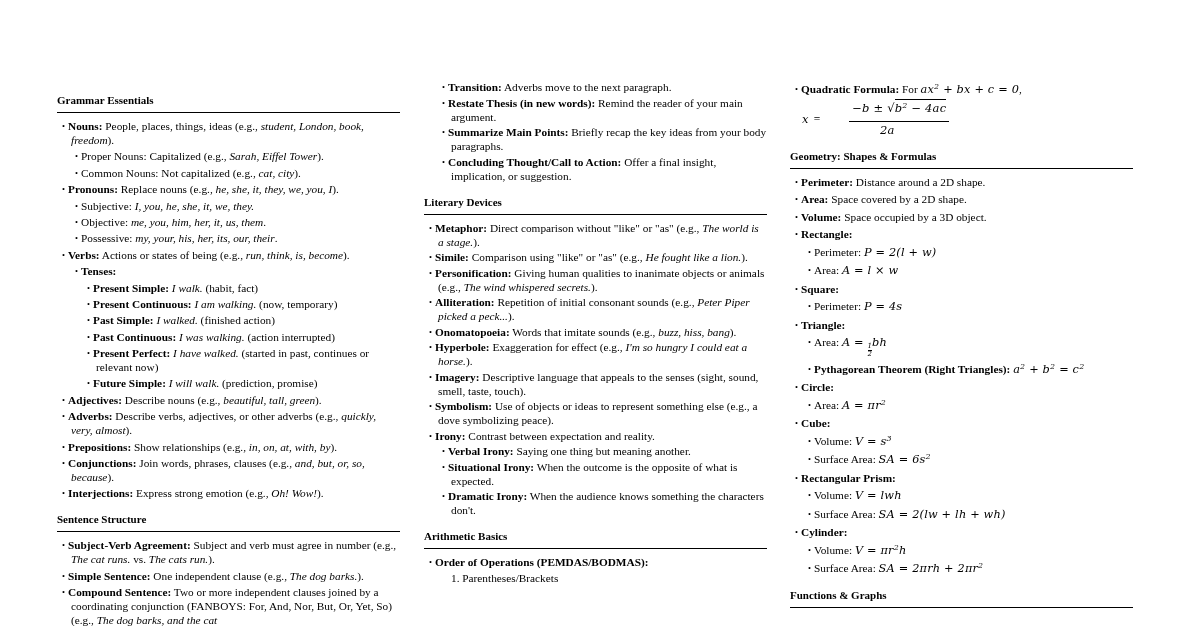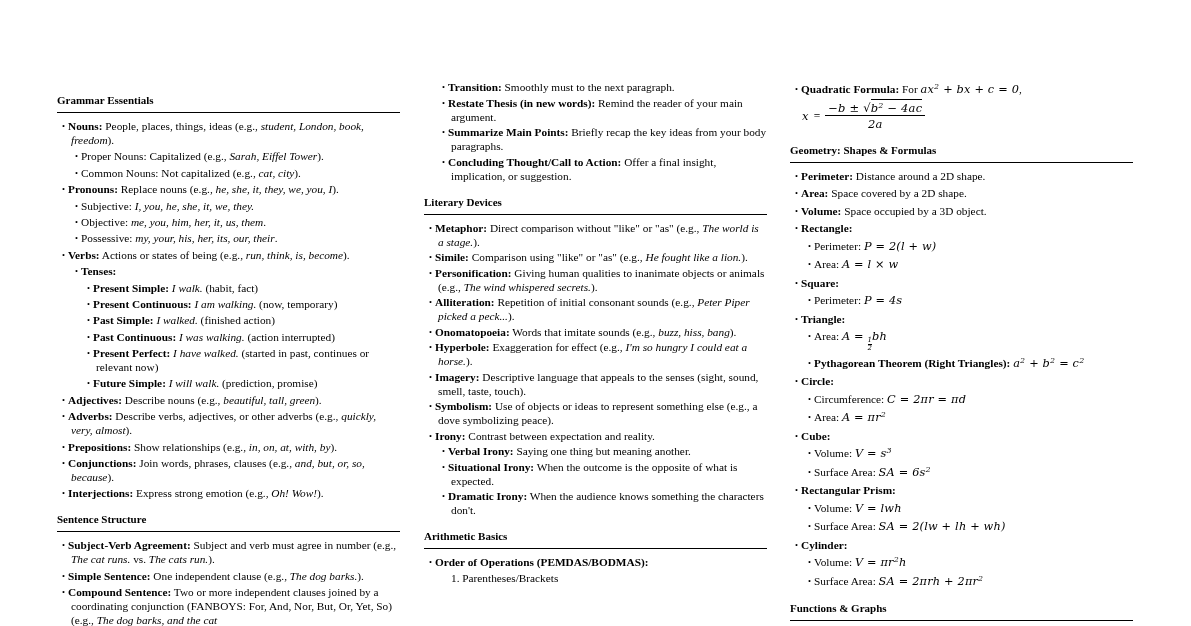--- a/index.html
+++ b/index.html
@@ -30,21 +30,21 @@
   .sup{font-size:8px;line-height:0;vertical-align:4px;font-style:italic;}
 
   .vfrac{display:inline-flex;flex-direction:column;font-size:7px;line-height:7px;
          vertical-align:-2px;text-align:center;text-indent:0;
          font-family:"DejaVu Serif",serif;font-style:italic;}
   .vfrac .fn{border-bottom:0.8px solid #000;display:block;}
   .vfrac .fd{display:block;}
 
   .qform{display:flex;align-items:center;gap:5px;margin:2px 0 5px 12px;font-size:11.5px;}
   .bigfrac{display:inline-flex;flex-direction:column;text-align:center;}
-  .fnum{border-bottom:1px solid #000;padding:0 3px 0 3px;white-space:nowrap;}
+  .fnum{border-bottom:1px solid #000;padding:0 3px 6px 3px;white-space:nowrap;margin-left:24px;}
   .fden{padding-top:1px;}
   .radsign{font-style:normal;font-family:"DejaVu Serif",serif;}
   .radbar{border-top:1px solid #000;padding-top:0.5px;}
 </style>
 </head>
 <body>
 
 <div class="page">
   <div class="col col-left">
       <div class="heading">Grammar Essentials</div>
@@ -67,21 +67,21 @@
       <div class="item l0"><span class="bu">•</span><b>Adverbs:</b><span> Describe verbs, adjectives, or other adverbs (e.g., </span><i>quickly, very, almost</i><span>).</span></div>
       <div class="item l0"><span class="bu">•</span><b>Prepositions:</b><span> Show relationships (e.g., </span><i>in, on, at, with, by</i><span>).</span></div>
       <div class="item l0"><span class="bu">•</span><b>Conjunctions:</b><span> Join words, phrases, clauses (e.g., </span><i>and, but, or, so, because</i><span>).</span></div>
       <div class="item l0"><span class="bu">•</span><b>Interjections:</b><span> Express strong emotion (e.g., </span><i>Oh! Wow!</i><span>).</span></div>
       <div class="heading">Sentence Structure</div>
       <div class="item l0"><span class="bu">•</span><b>Subject-Verb Agreement:</b><span> Subject and verb must agree in number (e.g., </span><i>The cat runs.</i><span> vs. </span><i>The cats run.</i><span>).</span></div>
       <div class="item l0"><span class="bu">•</span><b>Simple Sentence:</b><span> One independent clause (e.g., </span><i>The dog barks.</i><span>).</span></div>
       <div class="item l0"><span class="bu">•</span><b>Compound Sentence:</b><span> Two or more independent clauses joined by a coordinating conjunction (FANBOYS: For, And, Nor, But, Or, Yet, So) (e.g., </span><i>The dog barks, and the cat</i></div>
     </div>
   <div class="col col-mid">
-      <div class="item l1"><span class="bu">•</span><b>Transition:</b><span> Smoothly must to the next paragraph.</span></div>
+      <div class="item l1"><span class="bu">•</span><b>Transition:</b><span> Adverbs move to the next paragraph.</span></div>
       <div class="item l1"><span class="bu">•</span><b>Restate Thesis (in new words):</b><span> Remind the reader of your main argument.</span></div>
       <div class="item l1"><span class="bu">•</span><b>Summarize Main Points:</b><span> Briefly recap the key ideas from your body paragraphs.</span></div>
       <div class="item l1"><span class="bu">•</span><b>Concluding Thought/Call to Action:</b><span> Offer a final insight, implication, or suggestion.</span></div>
       <div class="heading">Literary Devices</div>
       <div class="item l0"><span class="bu">•</span><b>Metaphor:</b><span> Direct comparison without "like" or "as" (e.g., </span><i>The world is a stage.</i><span>).</span></div>
       <div class="item l0"><span class="bu">•</span><b>Simile:</b><span> Comparison using "like" or "as" (e.g., </span><i>He fought like a lion.</i><span>).</span></div>
       <div class="item l0"><span class="bu">•</span><b>Personification:</b><span> Giving human qualities to inanimate objects or animals (e.g., </span><i>The wind whispered secrets.</i><span>).</span></div>
       <div class="item l0"><span class="bu">•</span><b>Alliteration:</b><span> Repetition of initial consonant sounds (e.g., </span><i>Peter Piper picked a peck...</i><span>).</span></div>
       <div class="item l0"><span class="bu">•</span><b>Onomatopoeia:</b><span> Words that imitate sounds (e.g., </span><i>buzz, hiss, bang</i><span>).</span></div>
       <div class="item l0"><span class="bu">•</span><b>Hyperbole:</b><span> Exaggeration for effect (e.g., </span><i>I'm so hungry I could eat a horse.</i><span>).</span></div>
@@ -114,21 +114,20 @@
       <div class="item l1"><span class="bu">•</span><span>Area: </span><span class="math">A = l × w</span></div>
       <div class="item l0"><span class="bu">•</span><b>Square:</b></div>
       <div class="item l1"><span class="bu">•</span><span>Perimeter: </span><span class="math">P = 4s</span></div>
       <div class="item l0"><span class="bu">•</span><b>Triangle:</b></div>
       <div class="item l1"><span class="bu">•</span><span>Area: </span><span class="math">A = </span><span class="vfrac">
           <span class="fn">1</span>
           <span class="fd">2</span>
         </span><span class="math">bh</span></div>
       <div class="item l1"><span class="bu">•</span><b>Pythagorean Theorem (Right Triangles):</b><span> </span><span class="math">a</span><sup class="math sup">2</sup><span class="math"> + b</span><sup class="math sup">2</sup><span class="math"> = c</span><sup class="math sup">2</sup></div>
       <div class="item l0"><span class="bu">•</span><b>Circle:</b></div>
-      <div class="item l1"><span class="bu">•</span><span>Circumference: </span><span class="math">C = 2πr = πd</span></div>
       <div class="item l1"><span class="bu">•</span><span>Area: </span><span class="math">A = πr</span><sup class="math sup">2</sup></div>
       <div class="item l0"><span class="bu">•</span><b>Cube:</b></div>
       <div class="item l1"><span class="bu">•</span><span>Volume: </span><span class="math">V = s</span><sup class="math sup">3</sup></div>
       <div class="item l1"><span class="bu">•</span><span>Surface Area: </span><span class="math">SA = 6s</span><sup class="math sup">2</sup></div>
       <div class="item l0"><span class="bu">•</span><b>Rectangular Prism:</b></div>
       <div class="item l1"><span class="bu">•</span><span>Volume: </span><span class="math">V = lwh</span></div>
       <div class="item l1"><span class="bu">•</span><span>Surface Area: </span><span class="math">SA = 2(lw + lh + wh)</span></div>
       <div class="item l0"><span class="bu">•</span><b>Cylinder:</b></div>
       <div class="item l1"><span class="bu">•</span><span>Volume: </span><span class="math">V = πr</span><sup class="math sup">2</sup><span class="math">h</span></div>
       <div class="item l1"><span class="bu">•</span><span>Surface Area: </span><span class="math">SA = 2πrh + 2πr</span><sup class="math sup">2</sup></div>

